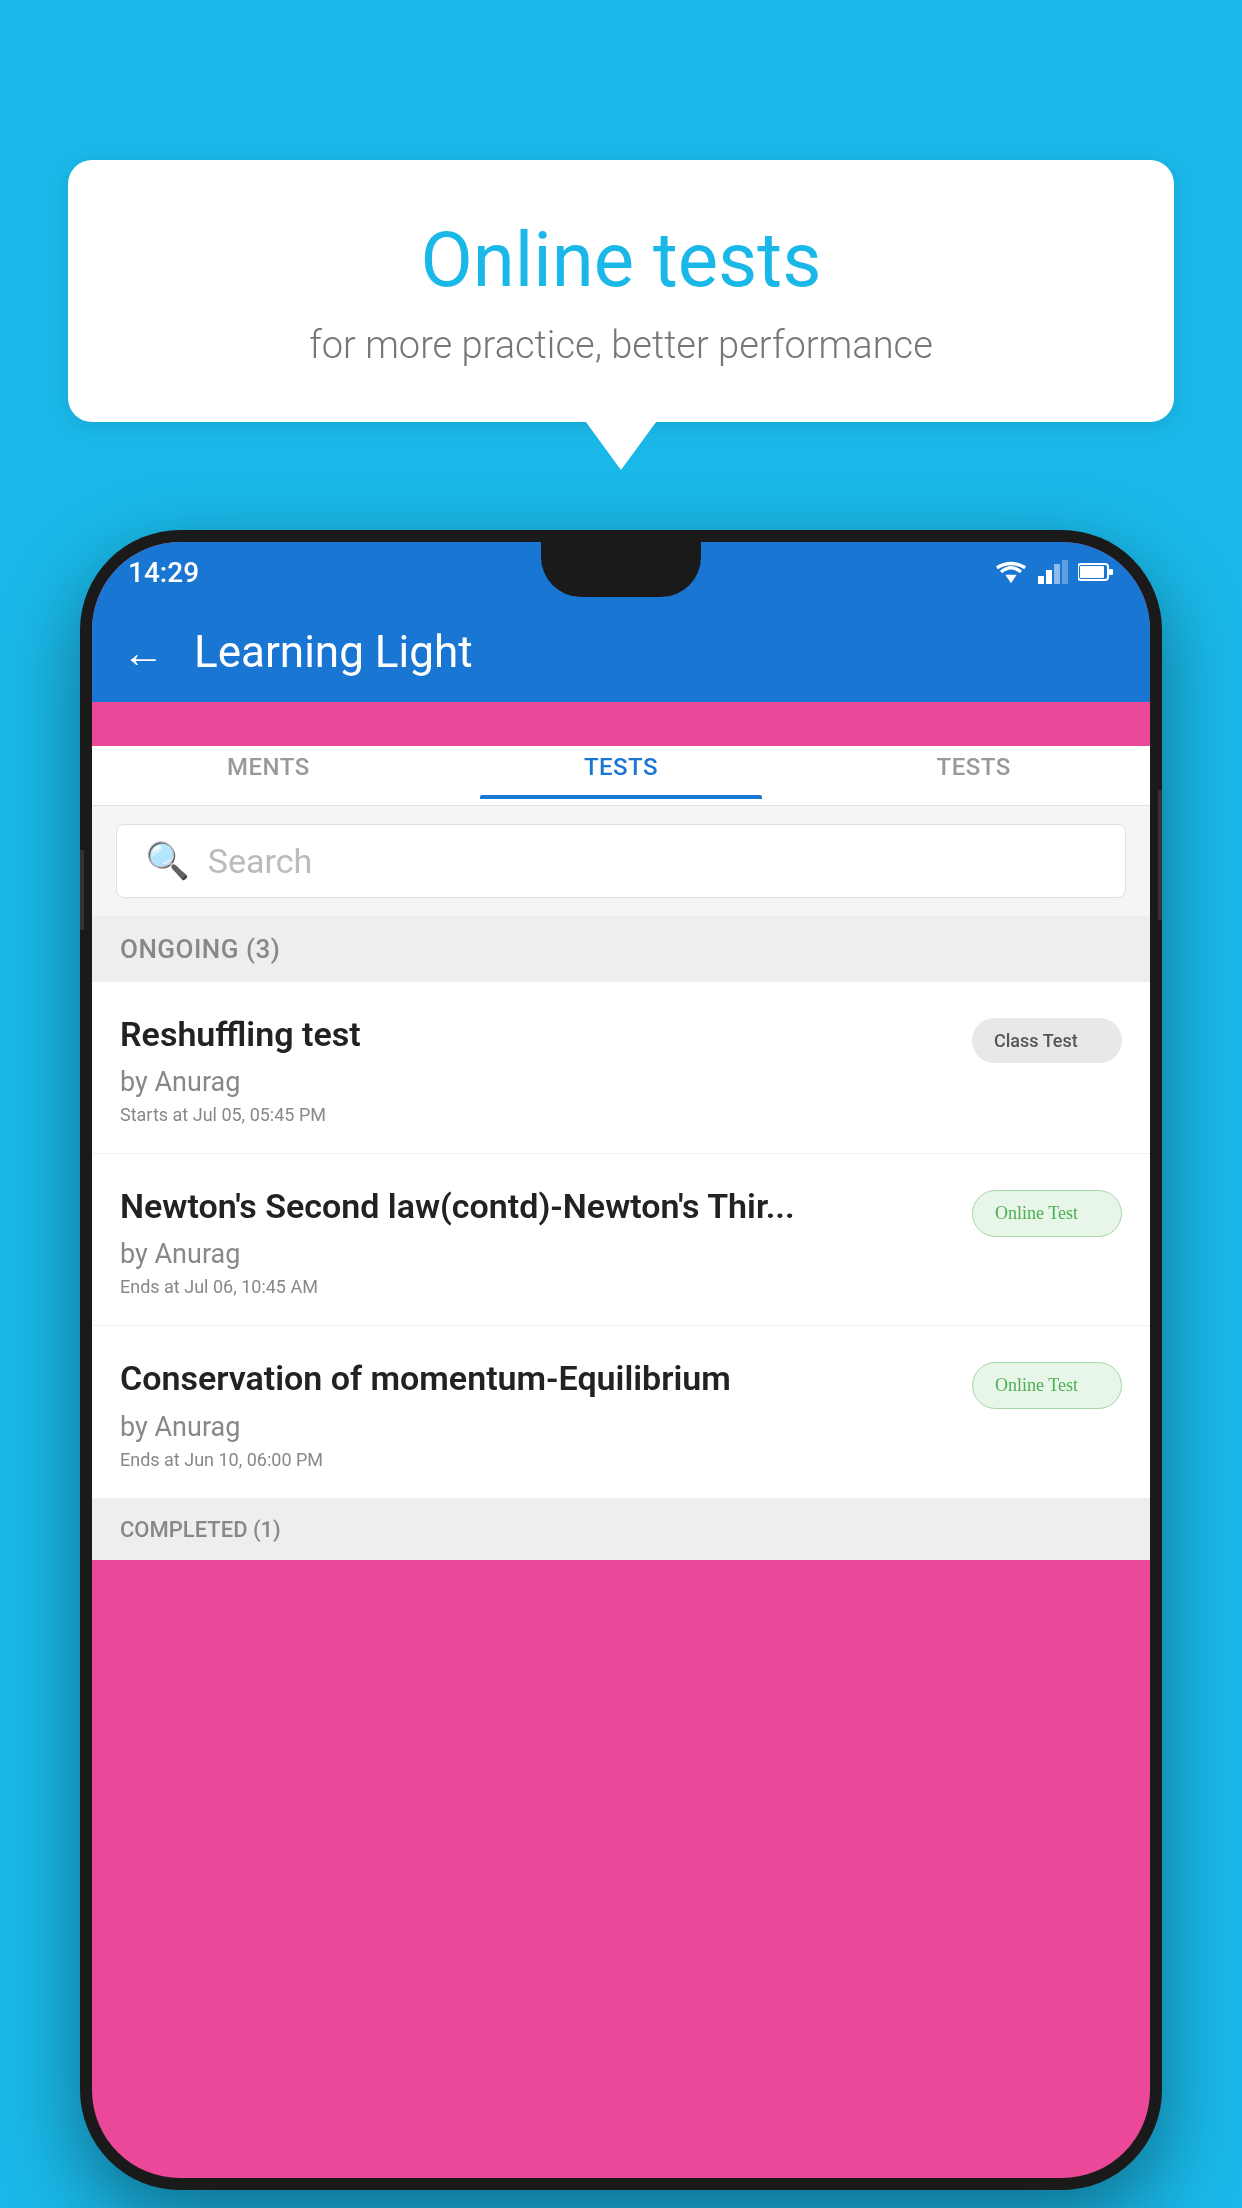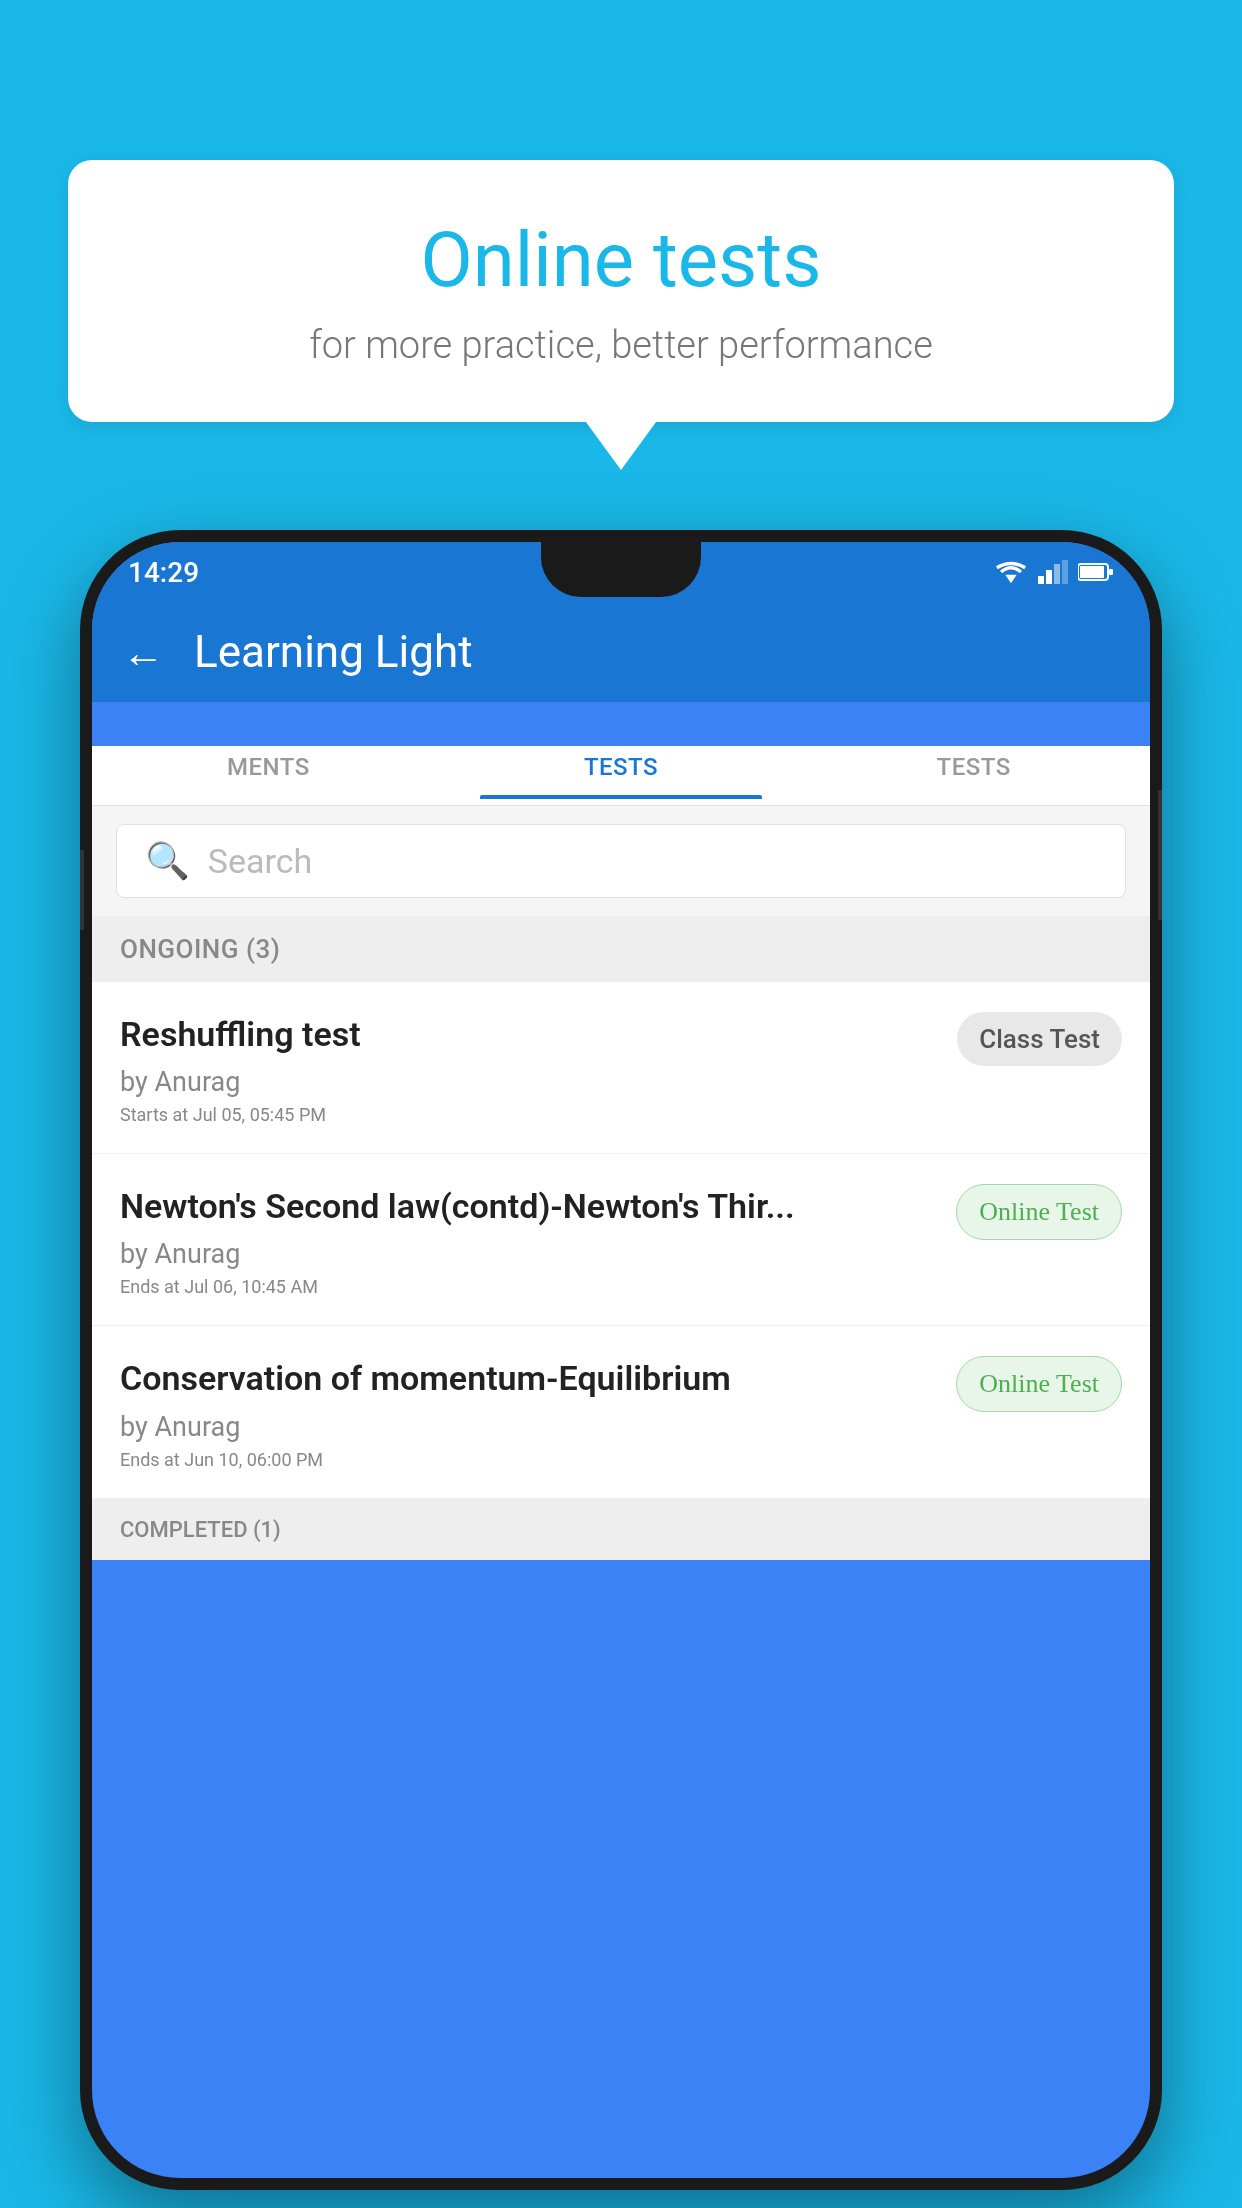--- a/index.html
+++ b/index.html
@@ -74,21 +74,21 @@
 
     
     .phone-screen {
       position: absolute;
       top: 12px;
       left: 12px;
       right: 12px;
       bottom: 12px;
       border-radius: 88px;
       overflow: hidden;
-      background: #3b82f6;
+      background: #ec4899;
     }
 
     
     .status-bar {
       background: #1976d2;
       height: 60px;
       display: flex;
       align-items: center;
       justify-content: space-between;
       padding: 0 36px;
@@ -252,25 +252,26 @@
     }
 
     .test-date {
       font-size: 18px;
       color: #888;
     }
 
     .test-badge {
       border-radius: 30px;
       padding: 12px 22px;
-      font-size: 26px;
+      font-size: 18px;
       font-weight: 500;
       white-space: nowrap;
+      margin-top: 6px;
       min-width: 150px;
-      text-align: center;
+      text-align: left;
     }
 
     .badge-class {
       background: #e8e8e8;
       color: #555;
     }
 
     .badge-online {
       background: #e8f5e9;
       color: #4caf50;

